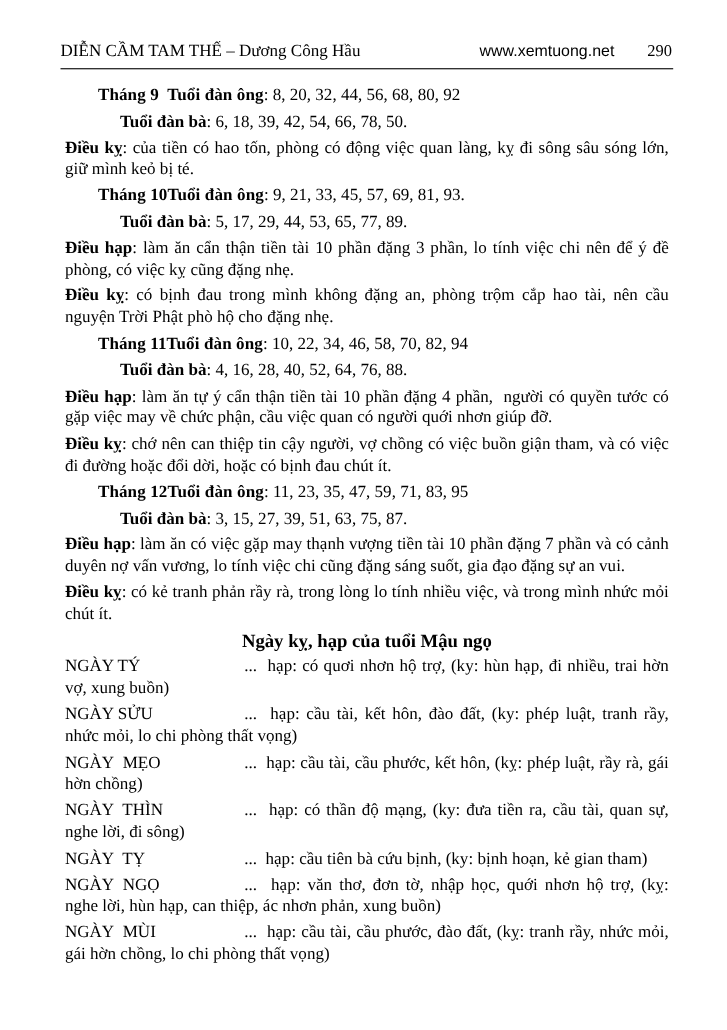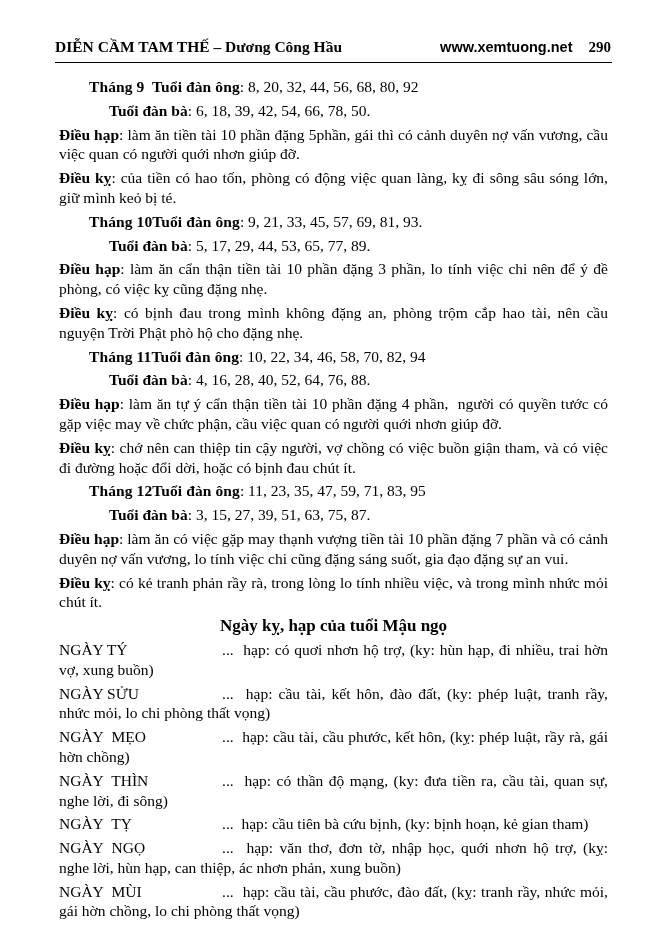--- a/index.html
+++ b/index.html
@@ -13,24 +13,23 @@
     overflow: hidden;
   }
   .header {
     position: absolute;
     left: 55px;
     top: 38px;
     width: 556px;
     display: flex;
     justify-content: space-between;
     align-items: center;
-    font-weight: bold;
   }
   .header-title { font-size: 15.5px; white-space: nowrap; }
-  .header-right { display: flex; align-items: baseline; gap: 16px; }
+  .header-right { display: flex; align-items: baseline; gap: 30px; }
   .header-site {
     font-family: "Liberation Sans", "DejaVu Sans", sans-serif;
     font-size: 14.5px;
   }
   .header-page { font-size: 15px; }
   .rule {
     position: absolute;
     left: 55px;
     top: 62px;
     width: 557px;
@@ -73,21 +72,20 @@
       <span class="header-page">290</span>
     </span>
   </div>
 
   <div class="rule"></div>
 
   <div class="content">
 
     <p class="month"><b>Tháng 9&nbsp; Tuổi đàn ông</b><span>: 8, 20, 32, 44, 56, 68, 80, 92</span></p>
     <p class="tuoi"><b>Tuổi đàn bà</b><span>: 6, 18, 39, 42, 54, 66, 78, 50.</span></p>
-    <p><b>Điều hạp</b><span>: làm ăn tiền tài 10 phần đặng 5phần, gái thì có cảnh duyên nợ vấn vương, cầu việc quan có người quới nhơn giúp đỡ.</span></p>
     <p><b>Điều kỵ</b><span>: của tiền có hao tốn, phòng có động việc quan làng, kỵ đi sông sâu sóng lớn, giữ mình keỏ bị té.</span></p>
 
     <p class="month"><b>Tháng 10Tuổi đàn ông</b><span>: 9, 21, 33, 45, 57, 69, 81, 93.</span></p>
     <p class="tuoi"><b>Tuổi đàn bà</b><span>: 5, 17, 29, 44, 53, 65, 77, 89.</span></p>
     <p><b>Điều hạp</b><span>: làm ăn cẩn thận tiền tài 10 phần đặng 3 phần, lo tính việc chi nên để ý đề phòng, có việc kỵ cũng đặng nhẹ.</span></p>
     <p><b>Điều kỵ</b><span>: có bịnh đau trong mình không đặng an, phòng trộm cắp hao tài, nên cầu nguyện Trời Phật phò hộ cho đặng nhẹ.</span></p>
 
     <p class="month"><b>Tháng 11Tuổi đàn ông</b><span>: 10, 22, 34, 46, 58, 70, 82, 94</span></p>
     <p class="tuoi"><b>Tuổi đàn bà</b><span>: 4, 16, 28, 40, 52, 64, 76, 88.</span></p>
     <p><b>Điều hạp</b><span>: làm ăn tự ý cẩn thận tiền tài 10 phần đặng 4 phần, &nbsp;người có quyền tước có gặp việc may về chức phận, cầu việc quan có người quới nhơn giúp đỡ.</span></p>

